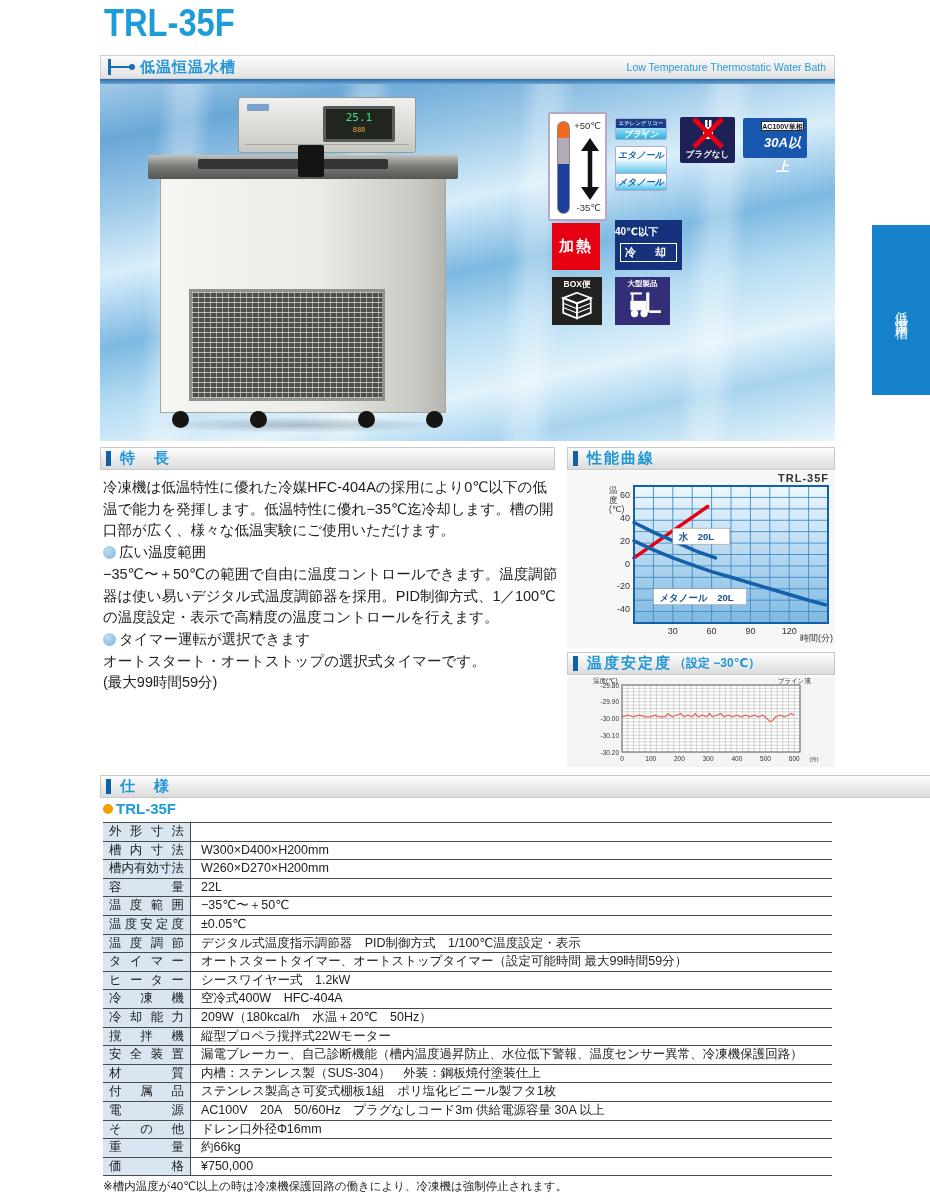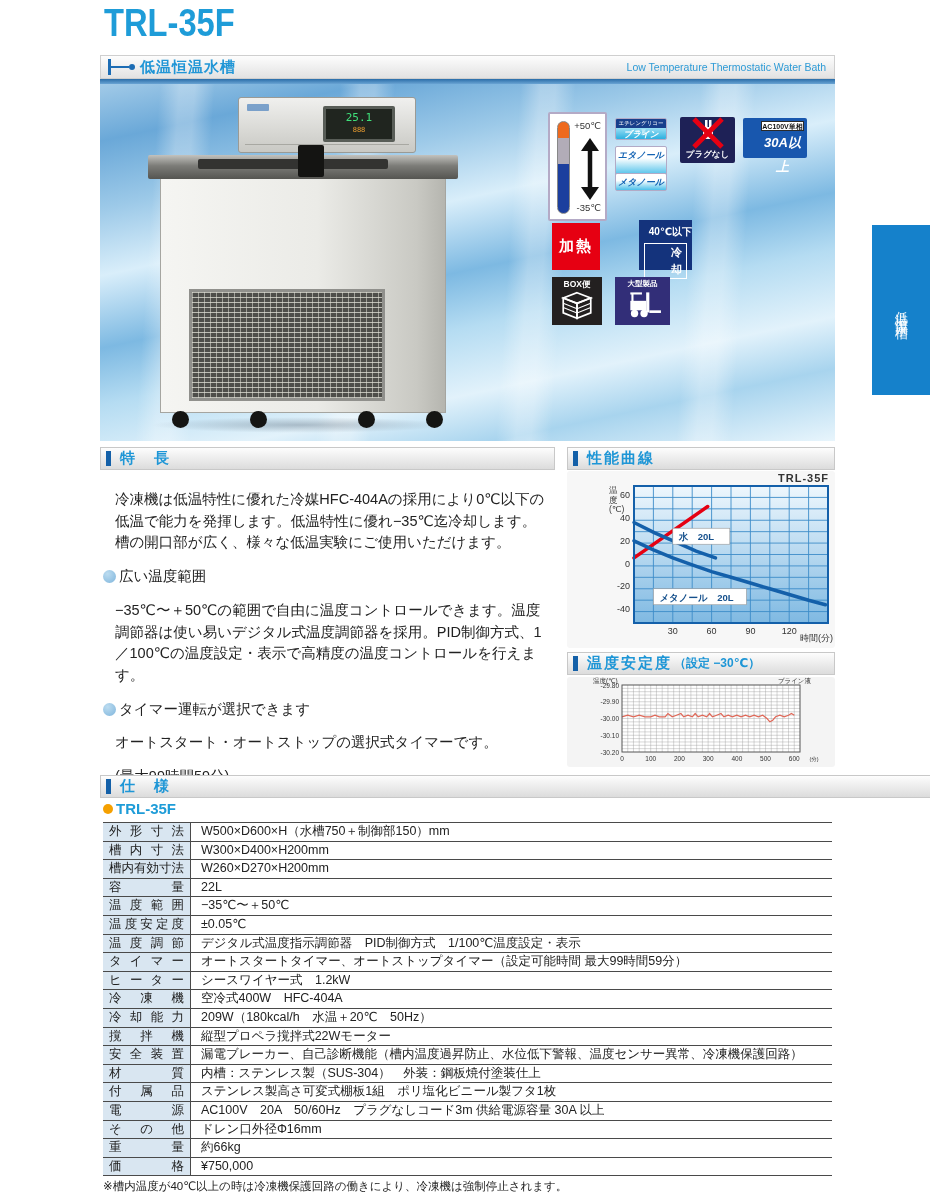--- a/index.html
+++ b/index.html
@@ -77,21 +77,21 @@
 
   
   .plug { position:absolute; left:580px; top:38px; width:55px; height:46px; background:#1e2156; border-radius:2px; }
   .plug-label { position:absolute; bottom:2px; width:100%; text-align:center; color:#fff; font-size:8.5px; font-weight:bold; }
   .ac { position:absolute; left:643px; top:39px; width:64px; height:40px; background:#1857ae; border-radius:2px;padding-left:15px; }
   .acl { margin:3px 3px 0; background:#fff; color:#111; font-size:7px; font-weight:bold; text-align:center;
          height:10px; line-height:10px; border:1px solid #2a2a2a; }
   .acv { color:#fff; font-weight:bold; font-style:italic; font-size:13px; text-align:center; line-height:24px; }
   .heat { position:absolute; left:452px; top:144px; width:48px; height:47px; background:#e60012; color:#fff;
           font-weight:bold; font-size:15px; display:flex; align-items:center; justify-content:center; letter-spacing:2px; }
-  .cool { position:absolute; left:515px; top:141px; width:53px; height:50px; background:#14337c; color:#fff; text-align:right;margin-left:24px; }
+  .cool { position:absolute; left:515px; top:141px; width:67px; height:50px; background:#14337c; color:#fff; text-align:left; }
   .coolt { font-size:10px; font-weight:bold; padding-top:5px; }
   .coolb { margin:4px 5px 0; border:1.5px solid #fff; font-size:11px; font-weight:bold; letter-spacing:4px;
            line-height:17px; text-indent:4px; }
   .boxb { position:absolute; left:452px; top:198px; width:50px; height:48px; background:#232020; color:#fff; text-align:center; }
   .boxt { font-size:8.5px; font-weight:bold; padding-top:2px; }
   .large { position:absolute; left:515px; top:198px; width:55px; height:48px; background:#322e78; color:#fff; text-align:center; }
   .larget { font-size:7.5px; font-weight:bold; padding-top:2px; }
 
   
   .side-tab { position:absolute; left:872px; top:225px; width:58px; height:170px; background:#1581cb;
@@ -101,21 +101,21 @@
 
   
   .sec-h { position:absolute; height:23px; background:linear-gradient(180deg,#fdfdfd,#dcdcdc);
       border:1px solid #c8c8c8; display:flex; align-items:center; }
   .sbar { width:5px; height:15px; background:#1460a8; margin:0 9px 0 5px; flex:0 0 5px; }
   .sec-t { font-size:15px; font-weight:bold; color:#1e96d6; letter-spacing:2px; }
   .sec-sub { font-size:12px; font-weight:bold; color:#1e96d6; margin-left:2px; }
 
   
   .feat-body { position:absolute; left:103px; top:477px; width:455px; font-size:14.5px; line-height:21.7px; color:#222; }
-  .feat-body p { margin:12px; }
+  .feat-body p { margin:0; }
   .fbullet { display:flex; align-items:center; }
   .bdot { width:13px; height:13px; border-radius:50%; flex:0 0 13px; margin-right:3px;
           background:radial-gradient(circle at 35% 30%, #bcdcf0, #7fb5dc); }
 
   
   .perf-c { position:absolute; left:567px; top:471px; width:268px; height:177px; background:#f7f7f7; border-radius:3px; }
   .perf-model { position:absolute; right:6px; top:1px; font-size:11px; font-weight:bold; color:#333; letter-spacing:1px; }
   .perf-ylab { position:absolute; left:42px; top:15px; font-size:8.5px; line-height:9.5px; color:#333; white-space:pre-line; }
   .perf-xlab { position:absolute; right:2px; top:161px; font-size:9px; color:#333; }
   .stab-c { position:absolute; left:567px; top:677px; width:268px; height:90px; background:#f4f4f4; border-radius:3px; }
@@ -406,21 +406,20 @@
     <span class="sec-t">仕　様</span>
   </div>
   <div class="spec-model-line">
     <i class="odot"></i>
     <span>TRL-35F</span>
   </div>
 
   <div class="spec-table">
     <div class="srow">
         <div class="sl">外形寸法</div>
-        <div class="sv">W500×D600×H（水槽750＋制御部150）mm</div>
       </div>
     <div class="srow">
         <div class="sl">槽内寸法</div>
         <div class="sv">W300×D400×H200mm</div>
       </div>
     <div class="srow">
         <div class="sl">槽内有効寸法</div>
         <div class="sv">W260×D270×H200mm</div>
       </div>
     <div class="srow">

